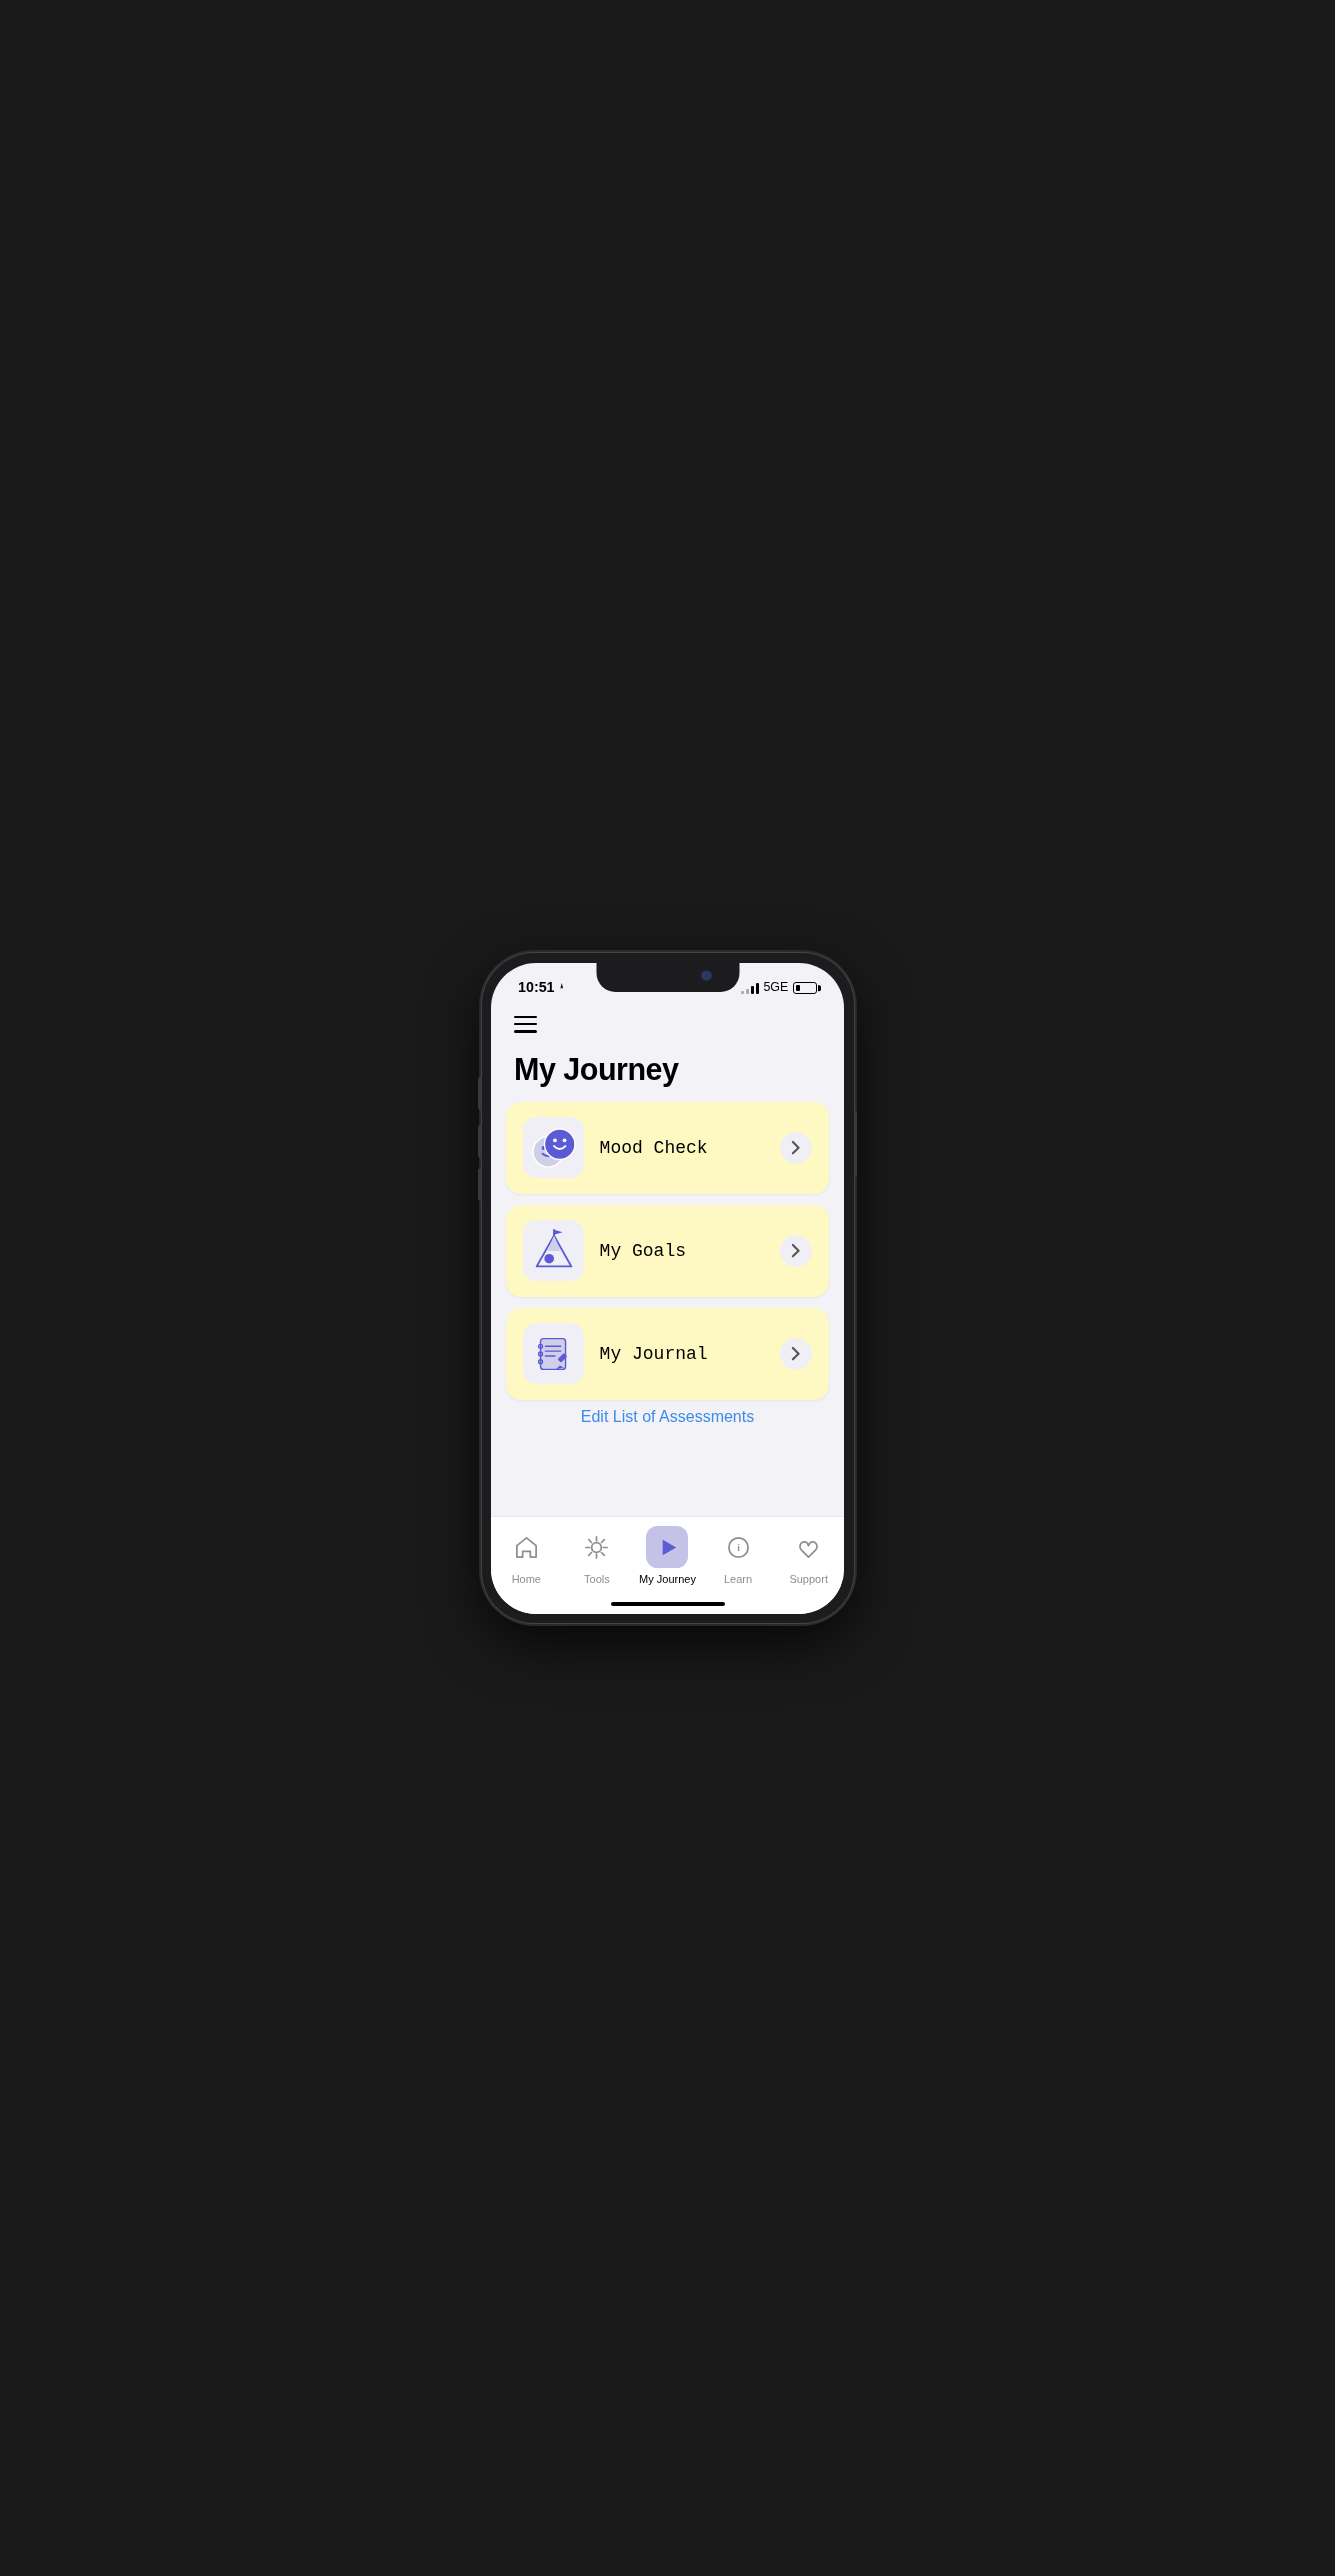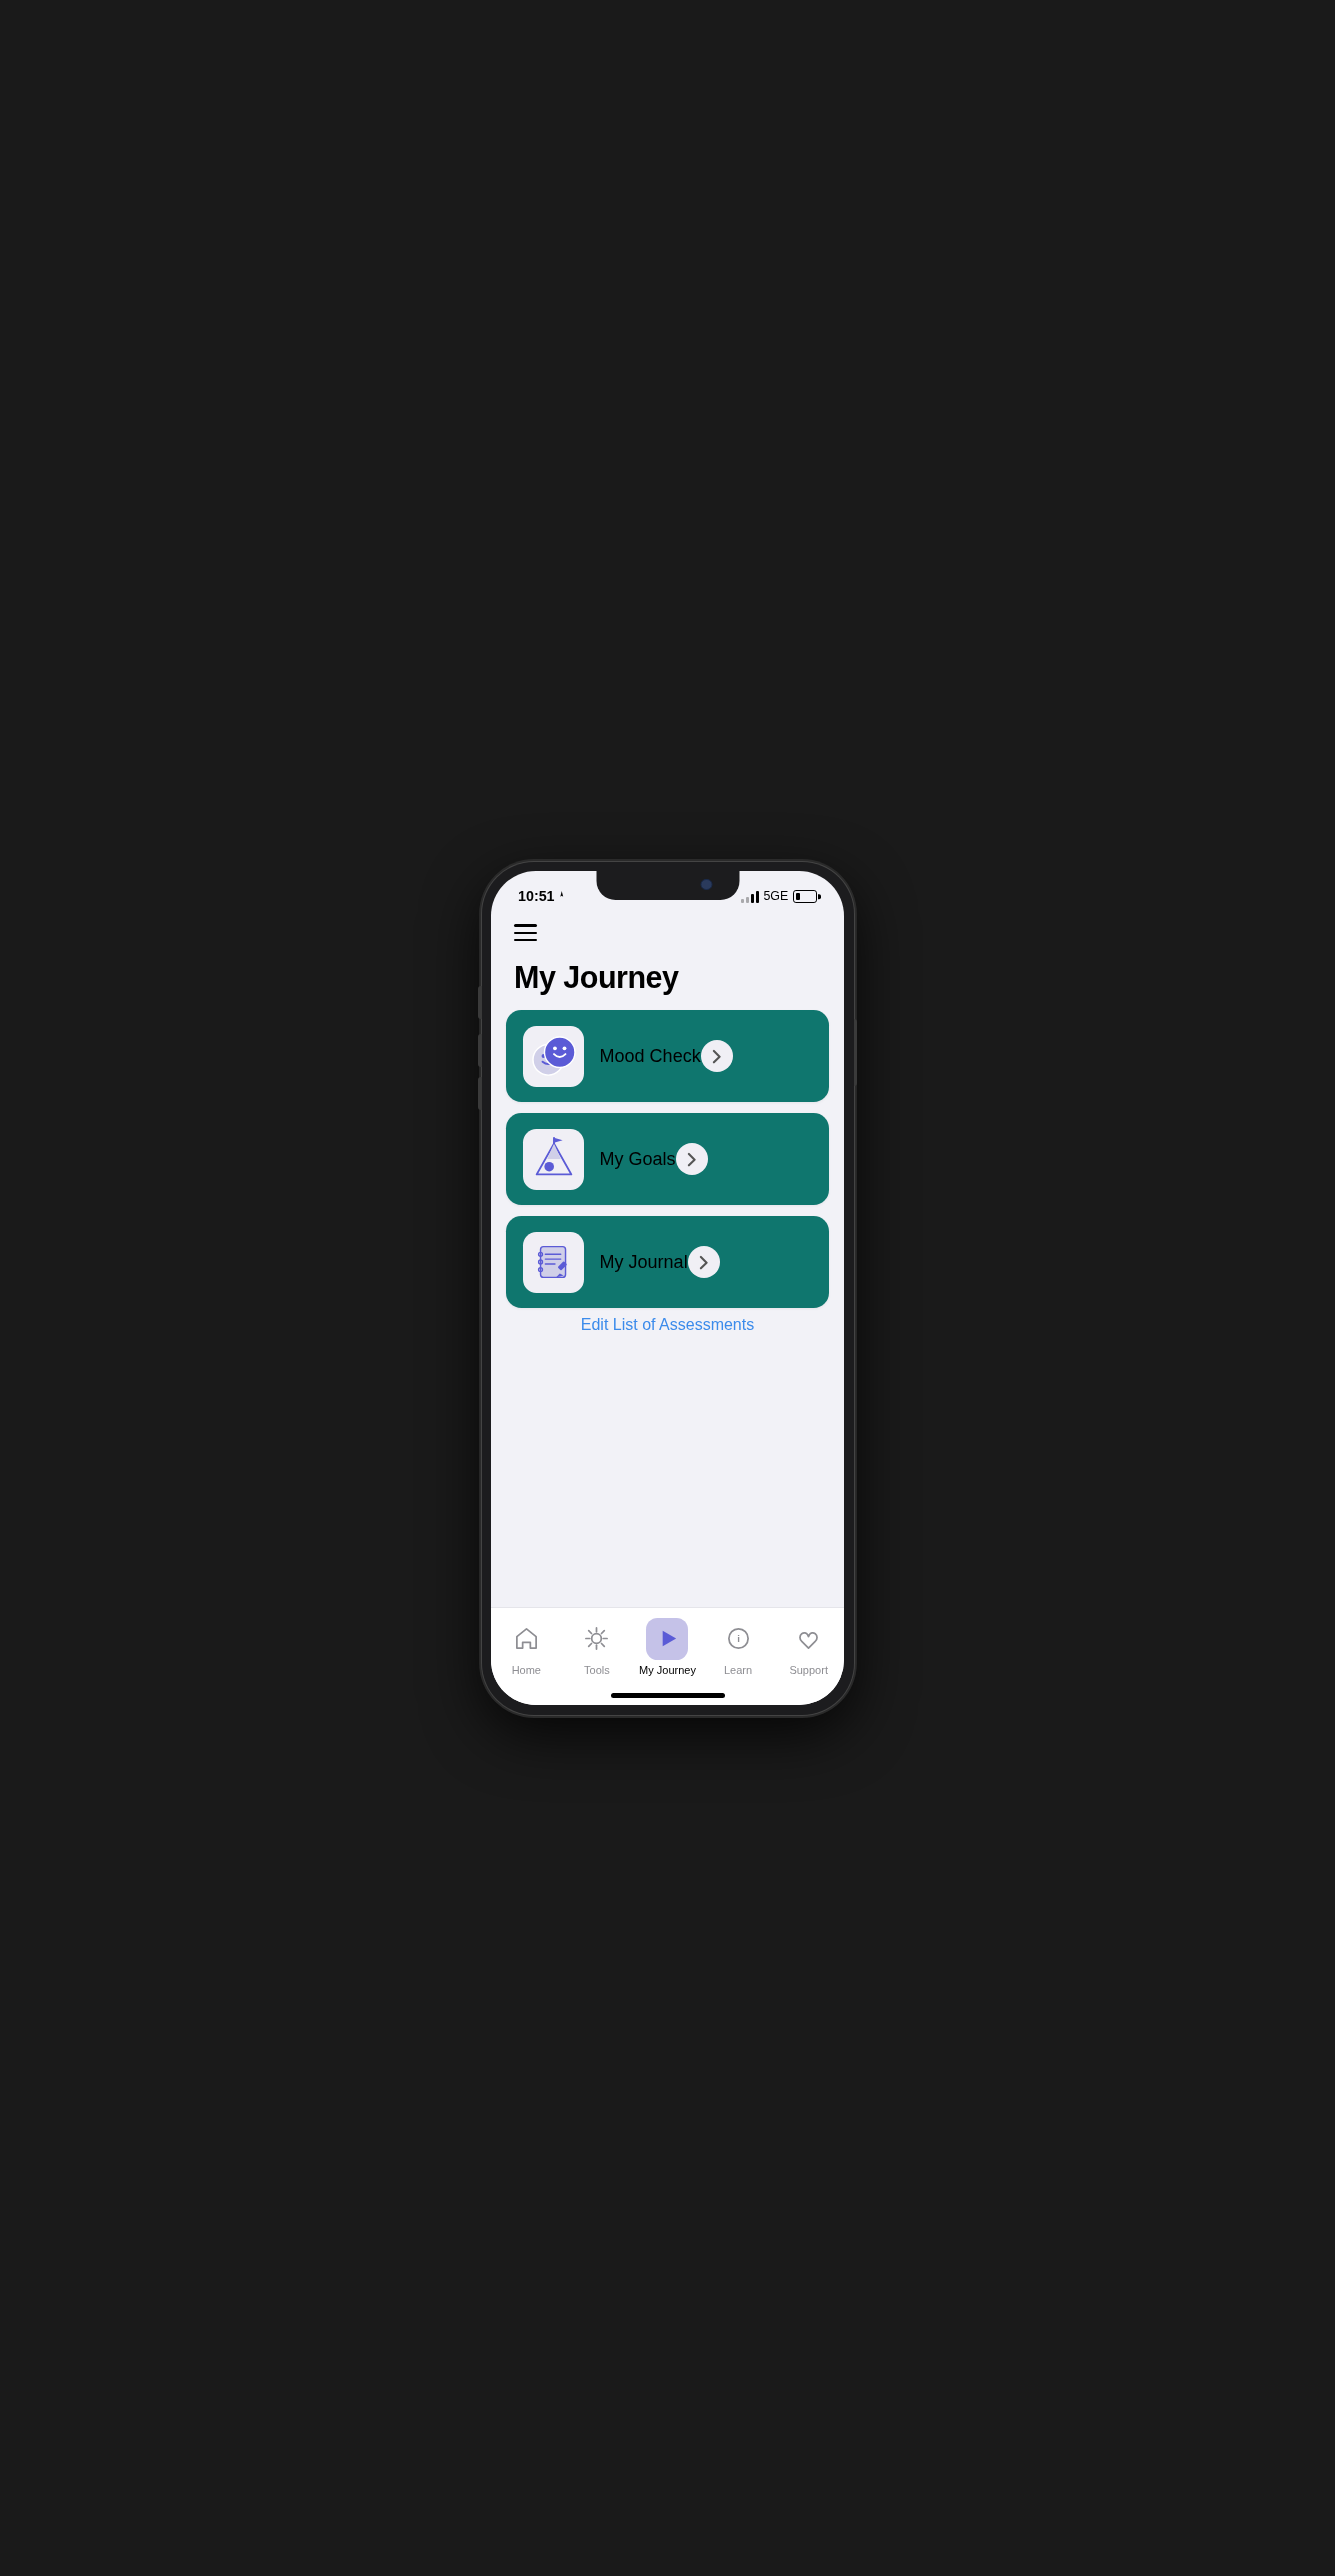--- a/index.html
+++ b/index.html
@@ -8,21 +8,21 @@
       background: #1a1a1a;
       display: flex;
       justify-content: center;
       align-items: center;
       min-height: 100vh;
       font-family: -apple-system, BlinkMacSystemFont, 'Helvetica Neue', sans-serif;
     }
 
     .phone-outer {
       width: 372px;
-      height: 853px;
+      height: 670px;
       background: #1c1c1e;
       border-radius: 52px;
       padding: 9.5px;
       box-shadow:
         0 0 0 1px #444,
         0 0 0 2.9px #2a2a2a,
         0 19px 57px rgba(0,0,0,0.8);
       position: relative;
     }
 
@@ -207,28 +207,29 @@
 
     
     .menu-list {
       padding: 0 15.3px;
       display: flex;
       flex-direction: column;
       gap: 11.4px;
     }
 
     .menu-item {
-      background: #0f766e;
+      background: #fef9c3;
       border-radius: 15.3px;
       padding: 15.3px 17px;
       display: flex;
       align-items: center;
-      justify-content: flex-start;
+      justify-content: space-between;
       cursor: pointer;
       box-shadow: 0 1px 2.9px rgba(0,0,0,0.06);
+      font-family: Liberation Mono, monospace;
     }
 
     .menu-item-left {
       display: flex;
       align-items: center;
       gap: 15.3px;
     }
 
     .menu-icon-wrap {
       width: 61px;

